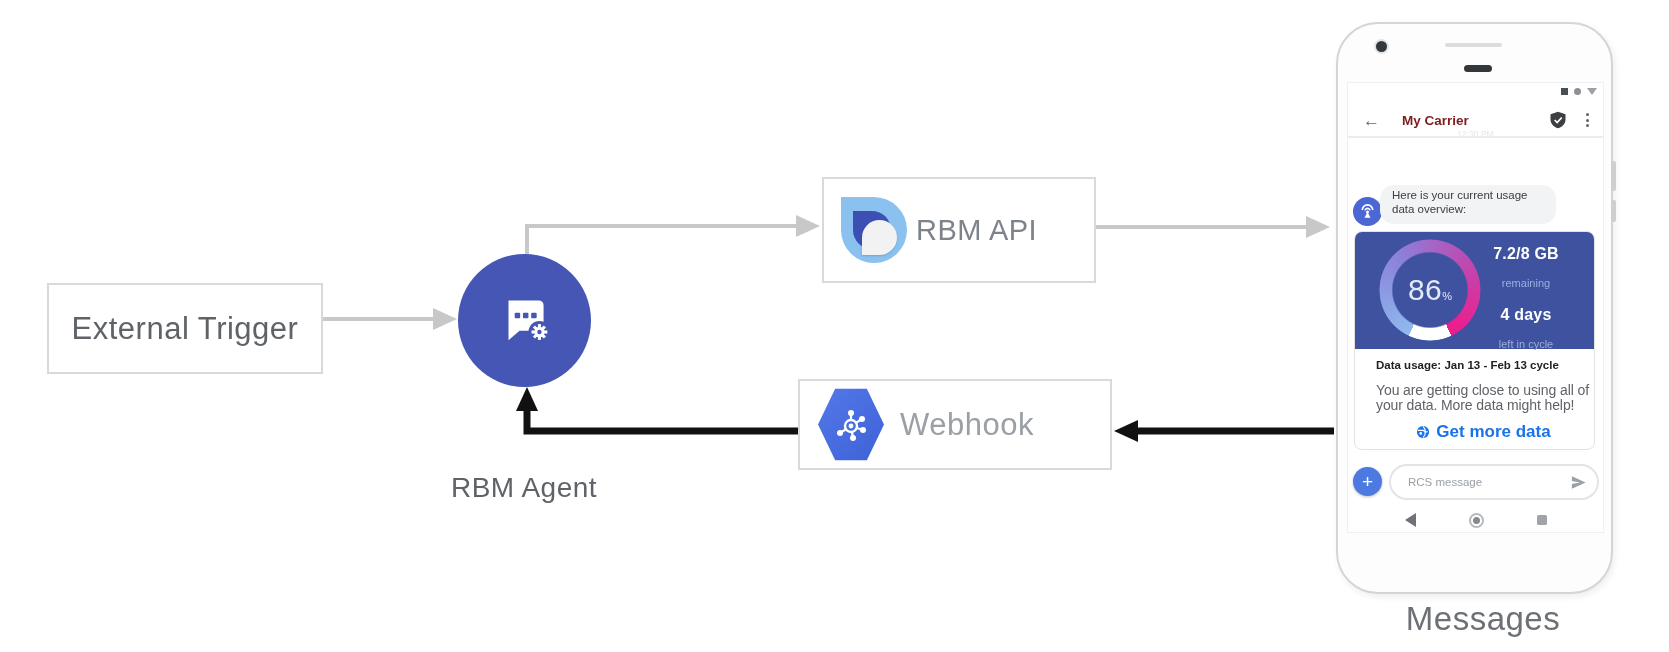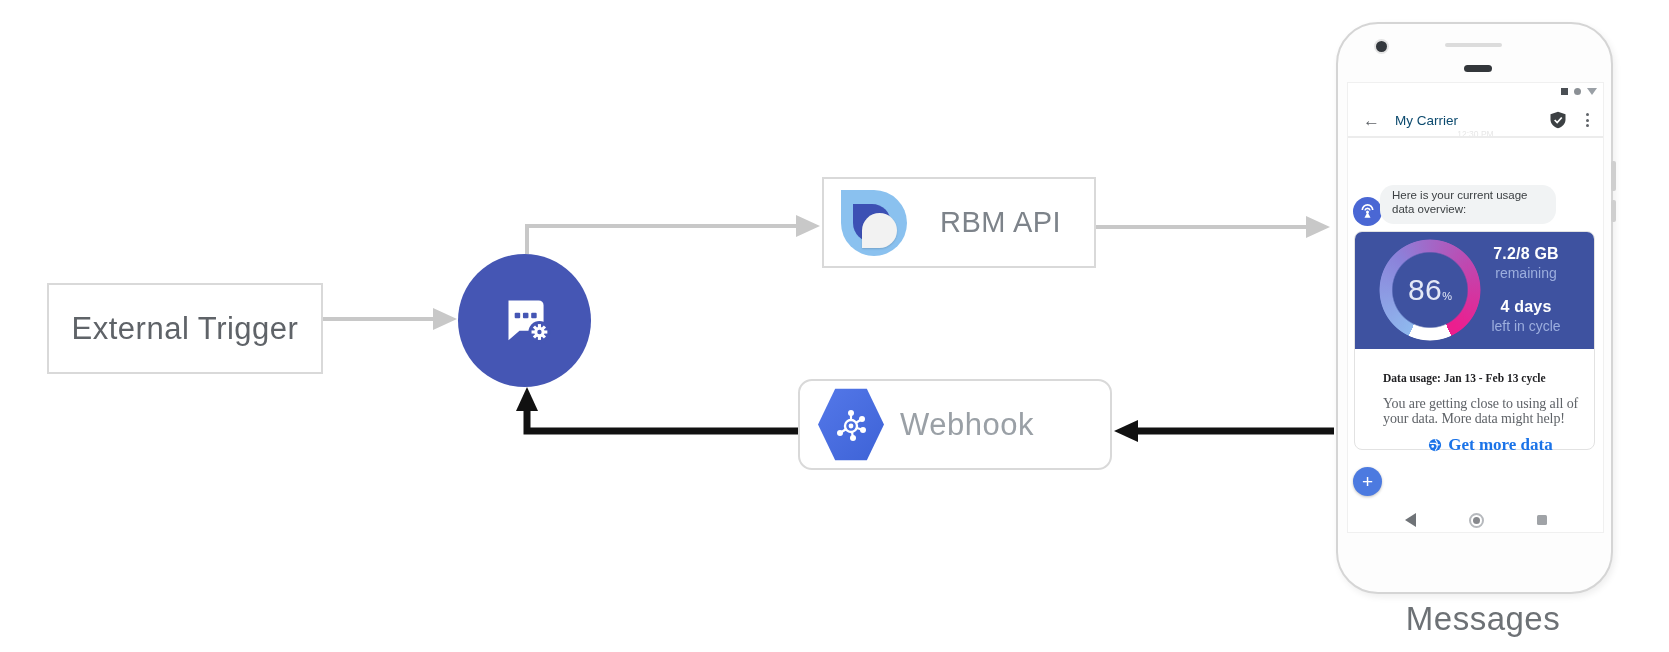--- a/index.html
+++ b/index.html
@@ -8,28 +8,28 @@
   .canvas { position:relative; width:1669px; height:652px; background:#fff; overflow:hidden; }
 
   
   .wires { position:absolute; left:0; top:0; width:1669px; height:652px; }
 
   
   .node-box { position:absolute; background:#fff; border:2px solid #d9d9d9; display:flex; align-items:center; justify-content:center; }
   .ext-box  { left:47px;  top:271px; width:276px; height:91px;margin-top:12px; }
   .ext-label { font-size:31px; font-weight:300; color:#5f6368; letter-spacing:.5px; }
 
-  .api-box  { left:822px; top:177px; width:274px; height:91px; justify-content:flex-start; padding-left:16px; gap:32px; }
+  .api-box  { left:822px; top:177px; width:274px; height:106px; justify-content:flex-start; padding-left:16px; gap:8px; }
   .api-label { font-size:29px; font-weight:300; color:#7d838a; letter-spacing:.5px; }
   .api-logo { position:relative; width:68px; height:68px; }
   .api-logo .lg1 { position:absolute; left:1px; top:1px; width:66px; height:66px; background:#8ac1ef; border-radius:0 50% 50% 50%; }
   .api-logo .lg2 { position:absolute; left:13px; top:15px; width:38px; height:38px; background:#3c50b4; border-radius:0 50% 50% 50%; }
   .api-logo .lg3 { position:absolute; left:22px; top:24px; width:35px; height:35px; background:#f2f2f2; border-radius:50% 50% 50% 0; box-shadow:0 1px 2px rgba(0,0,0,.15); }
 
-  .hook-box { left:798px; top:379px; width:314px; height:91px; justify-content:flex-start; padding-left:18px; gap:16px;border-radius:14px; }
+  .hook-box { left:798px; top:379px; width:314px; height:91px; justify-content:flex-start; padding-left:18px; gap:16px; }
   .hook-label { font-size:31px; font-weight:300; color:#9aa0a6; letter-spacing:.5px; }
   .hex { width:66px; height:76px; background:linear-gradient(135deg,#5478e9 0%,#3d62d6 100%);
          clip-path:polygon(0 50%, 26% 3%, 74% 3%, 100% 50%, 74% 97%, 26% 97%);
          display:flex; align-items:center; justify-content:center; }
 
   .agent-circle { position:absolute; left:458px; top:254px; width:133px; height:133px; border-radius:50%;
                   background:#4556b4; display:flex; align-items:center; justify-content:center; }
   .agent-label { position:absolute; left:404px; top:472px; width:240px; text-align:center;
                  font-size:28px; font-weight:300; color:#5f6368; letter-spacing:.5px; }
 
@@ -47,21 +47,21 @@
 
   .screen { position:absolute; left:9px; top:58px; width:257px; height:451px; background:#fff; border:1px solid #f0f0f0; }
 
   .status-row { position:absolute; top:3px; right:6px; display:flex; align-items:center; gap:6px; height:10px; }
   .st-sq { width:7px; height:7px; background:#4a4f54; }
   .st-ci { width:7px; height:7px; border-radius:50%; background:#8b9095; }
   .st-tr { width:0; height:0; border-left:5px solid transparent; border-right:5px solid transparent; border-top:7px solid #9aa0a6; }
 
   .hdr { position:absolute; left:0; top:22px; width:100%; height:30px; display:flex; align-items:center; padding:0 12px 0 15px; }
   .hdr-back { font-size:17px; color:#5f6368; line-height:1; }
-  .hdr-title { margin-left:15px; font-size:13.5px; color:#0c4a6e; }
+  .hdr-title { margin-left:22px; font-size:13.5px; color:#7f1d1d;font-weight:bold; }
   .hdr-spacer { flex:1; }
   .hdr-shield { width:20px; height:20px; margin-right:16px; }
   .hdr-dots { display:flex; flex-direction:column; gap:2.5px; padding:2px; }
   .hdr-dots i { width:3px; height:3px; border-radius:50%; background:#5f6368; }
   .hdr-divider { position:absolute; left:0; top:53px; width:100%; height:2px; background:#ececec; }
   .faint-time { position:absolute; left:0; top:46px; width:100%; text-align:center; font-size:8.5px; color:#e7e7e7; }
 
   .avatar { position:absolute; left:5px; top:114px; width:29px; height:29px; border-radius:50%; background:#4a67d4;
             display:flex; align-items:center; justify-content:center; }
   .bubble { position:absolute; left:32px; top:102px; width:176px; background:#f1f3f4; border-radius:14px;
@@ -73,23 +73,23 @@
   .gauge { position:absolute; left:24px; top:7px; width:102px; height:102px; }
   .gauge-ring { position:absolute; inset:0; border-radius:50%;
     background:conic-gradient(from 205deg,#8fb9ee 0deg,#8b82da 110deg,#bf48b0 210deg,#ec1e8e 300deg,#ec1e8e 310deg,#ffffff 310deg,#ffffff 360deg);
     -webkit-mask:radial-gradient(circle closest-side, transparent 0 37px, #000 38.5px 50px, transparent 51px);
             mask:radial-gradient(circle closest-side, transparent 0 37px, #000 38.5px 50px, transparent 51px); }
   .gauge-val { position:absolute; inset:0; display:flex; align-items:center; justify-content:center; color:#e3e8f6; }
   .gauge-num { font-size:30px; font-weight:300; letter-spacing:.5px; }
   .gauge-pct { font-size:11px; margin-top:12px; }
   .card-stats { position:absolute; right:8px; top:13px; width:120px; text-align:center; color:#fff; }
   .stat-big { font-size:16px; font-weight:bold; letter-spacing:.2px; }
-  .stat-sub { font-size:14px; color:#9caede; margin-top:2px; }
+  .stat-sub { font-size:11px; color:#9caede; margin-top:14px; }
   .stat-gap { margin-top:17px; }
-  .card-body { position:absolute; left:16px; top:117px; width:100%; height:102px; padding:23px 12px 0;font-family:Liberation Serif, serif; }
+  .card-body { position:absolute; left:9px; top:117px; width:100%; height:102px; padding:10px 12px 0; }
   .cb-title { font-size:11.5px; font-weight:bold; color:#212124; }
   .cb-text { font-size:14px; letter-spacing:-.1px; color:#5f6368; line-height:15px; margin-top:12px; }
   .cb-action { margin-top:9px; display:flex; align-items:center; justify-content:center; gap:6px; }
   .cb-action-label { font-size:17px; font-weight:bold; color:#1a73e8; }
 
   .plus-btn { position:absolute; left:5px; top:384px; width:29px; height:29px; border-radius:50%; background:#4c7ae0;
               color:#fff; font-size:19px; display:flex; align-items:center; justify-content:center;
               box-shadow:0 1px 3px rgba(0,0,0,.25); border:none; }
   .composer { position:absolute; left:41px; top:381px; width:210px; height:36px; border:2px solid #e4e4e4;
               border-radius:18px; display:flex; align-items:center; padding:0 10px 0 17px; background:#fff; }
@@ -151,20 +151,21 @@
         <g stroke="#fff" stroke-width="4.5">
           <line x1="69" y1="52.5" x2="69" y2="75.5"></line>
           <line x1="57.5" y1="64" x2="80.5" y2="64"></line>
           <line x1="61" y1="56" x2="77" y2="72"></line>
           <line x1="77" y1="56" x2="61" y2="72"></line>
         </g>
       </g>
       <circle cx="69" cy="64" r="3.2" fill="#4556b4"></circle>
     </svg>
   </div>
+  <div class="agent-label">RBM Agent</div>
 
   <div class="node-box api-box">
     <span class="api-logo">
       <i class="lg1"></i>
         <i class="lg2"></i>
         <i class="lg3"></i>
     </span>
     <span class="api-label">RBM API</span>
   </div>
 
@@ -261,20 +262,26 @@
               <circle cx="5.4" cy="9.6" r="1.5" fill="#fff"></circle>
             </svg>
             <span class="cb-action-label">Get more data</span>
           </div>
         </div>
       </div>
 
       <button class="plus-btn">
         <span>+</span>
       </button>
+      <div class="composer">
+        <input type="text" placeholder="RCS message" style="">
+        <svg width="17" height="17" viewBox="0 0 18 18">
+          <path d="M2 2.5 L16.5 9 L2 15.5 L2 10.6 L10.5 9 L2 7.4 Z" fill="#9aa0a6"></path>
+        </svg>
+      </div>
 
       <div class="nav-row">
         <i class="nav-back"></i>
         <span class="nav-home">
             <i></i>
           </span>
         <i class="nav-square"></i>
       </div>
     </div>
   </div>

